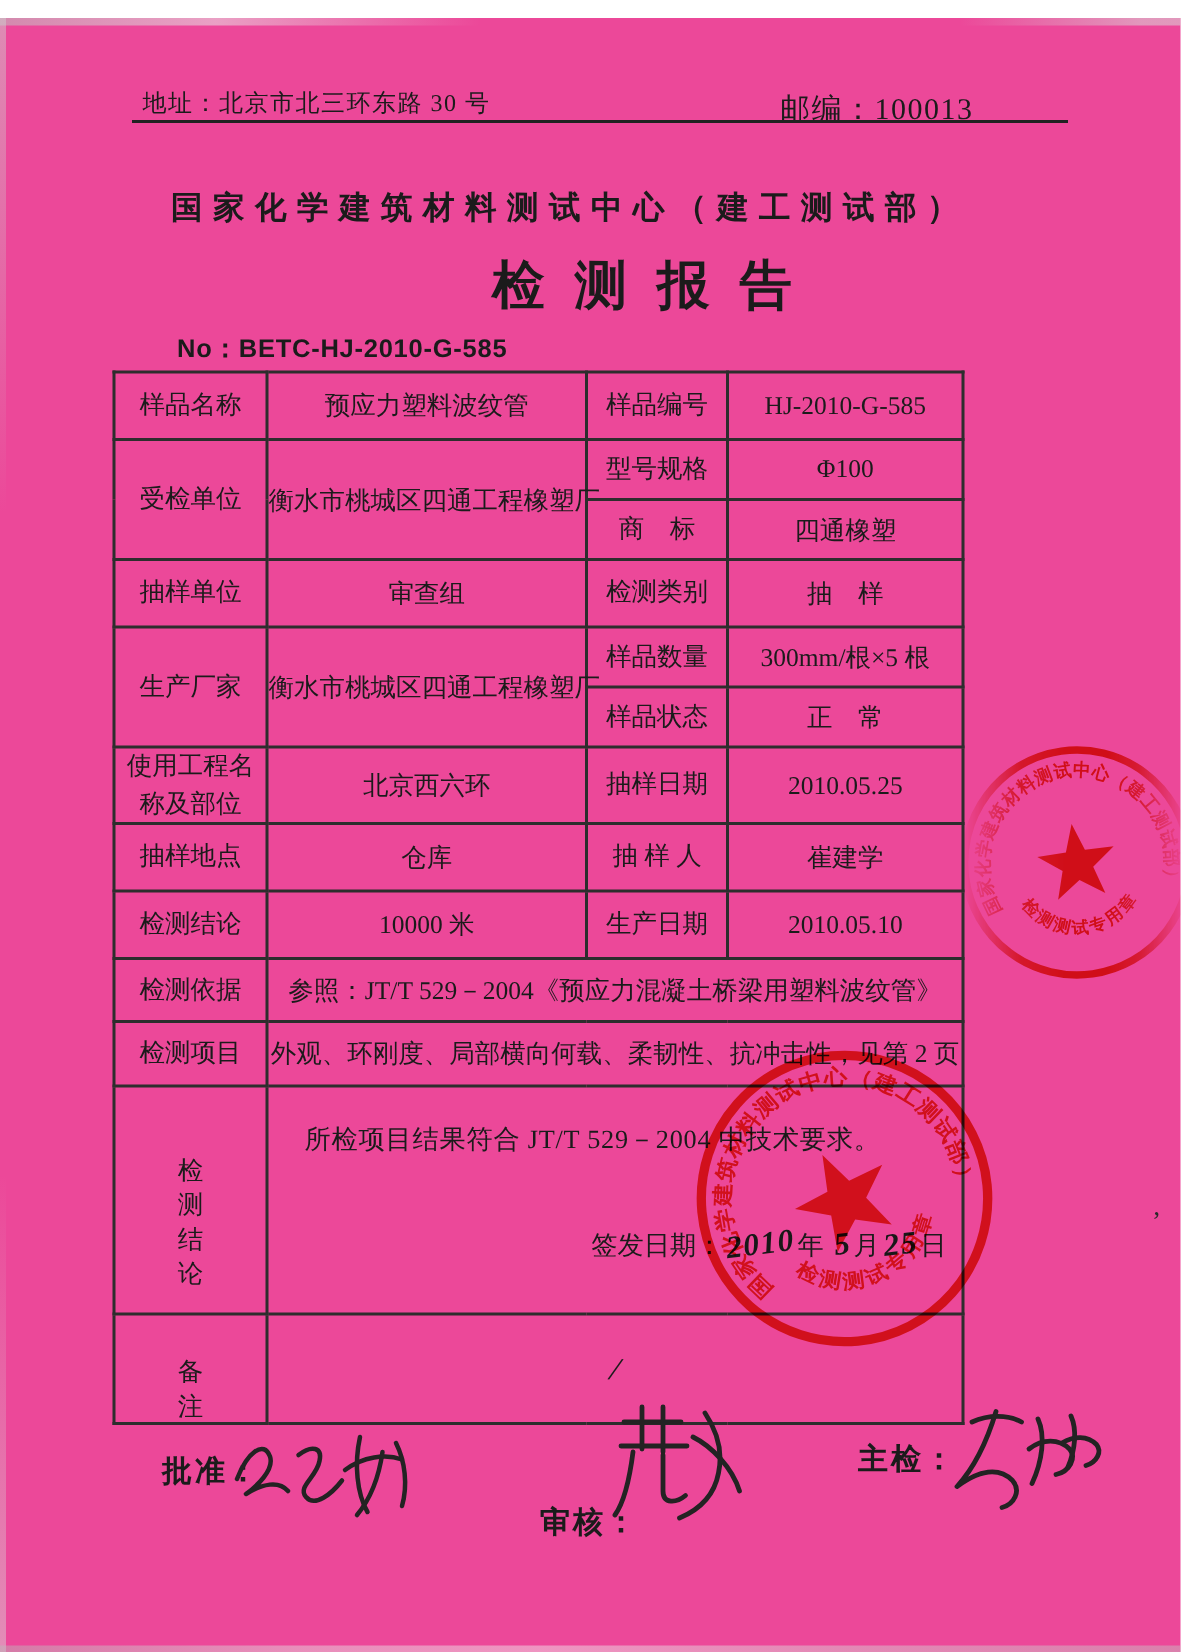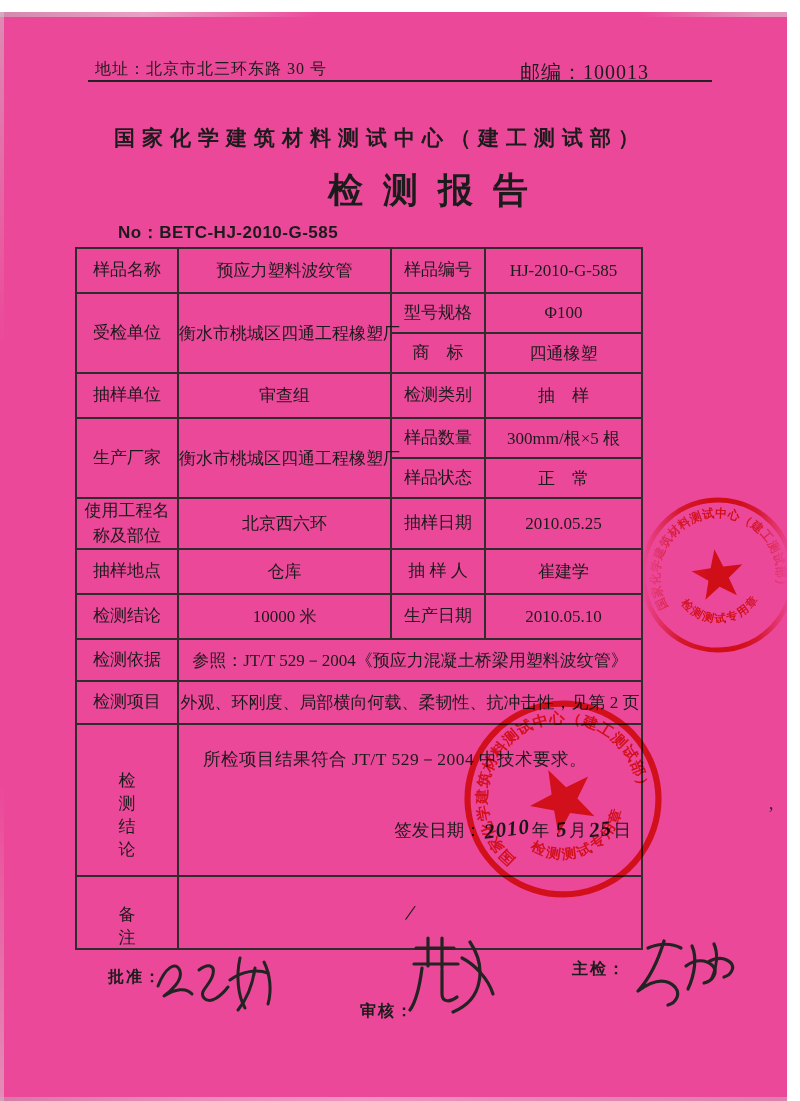--- a/index.html
+++ b/index.html
@@ -44,21 +44,21 @@
   .hw{display:inline-block;font-style:italic;font-size:21px;font-weight:bold;
     transform:rotate(-7deg);letter-spacing:1px;margin:0 2px;color:#181818;}
   .remark-slash{display:inline-block;font-size:22px;font-style:italic;transform:rotate(8deg);}
   
   .stamp{position:absolute;mix-blend-mode:multiply;pointer-events:none;}
   .stamp-main{left:458px;top:682px;width:210px;height:210px;opacity:.92;}
   .stamp-side{left:633px;top:478px;width:170px;height:170px;opacity:.95;
     -webkit-mask-image:linear-gradient(90deg,transparent 5%,rgba(0,0,0,.85) 28%,#000 45%,#000 62%,rgba(0,0,0,.8) 74%,transparent 93%);
     mask-image:linear-gradient(90deg,transparent 5%,rgba(0,0,0,.85) 28%,#000 45%,#000 62%,rgba(0,0,0,.8) 74%,transparent 93%);}
   
-  .sig-label{position:absolute;font-size:16px;font-weight:bold;letter-spacing:2px;}
+  .sig-label{position:absolute;font-size:20px;font-weight:bold;letter-spacing:2px;}
   .sig-approve-label{left:108px;top:955px;}
   .sig-review-label{left:360px;top:989px;}
   .sig-chief-label{left:572px;top:947px;}
   .sig-svg{position:absolute;}
   .stray-mark{position:absolute;left:768px;top:792px;font-size:18px;color:#2a2a2a;}
 </style>
 </head>
 <body>
 
 <div class="page">

